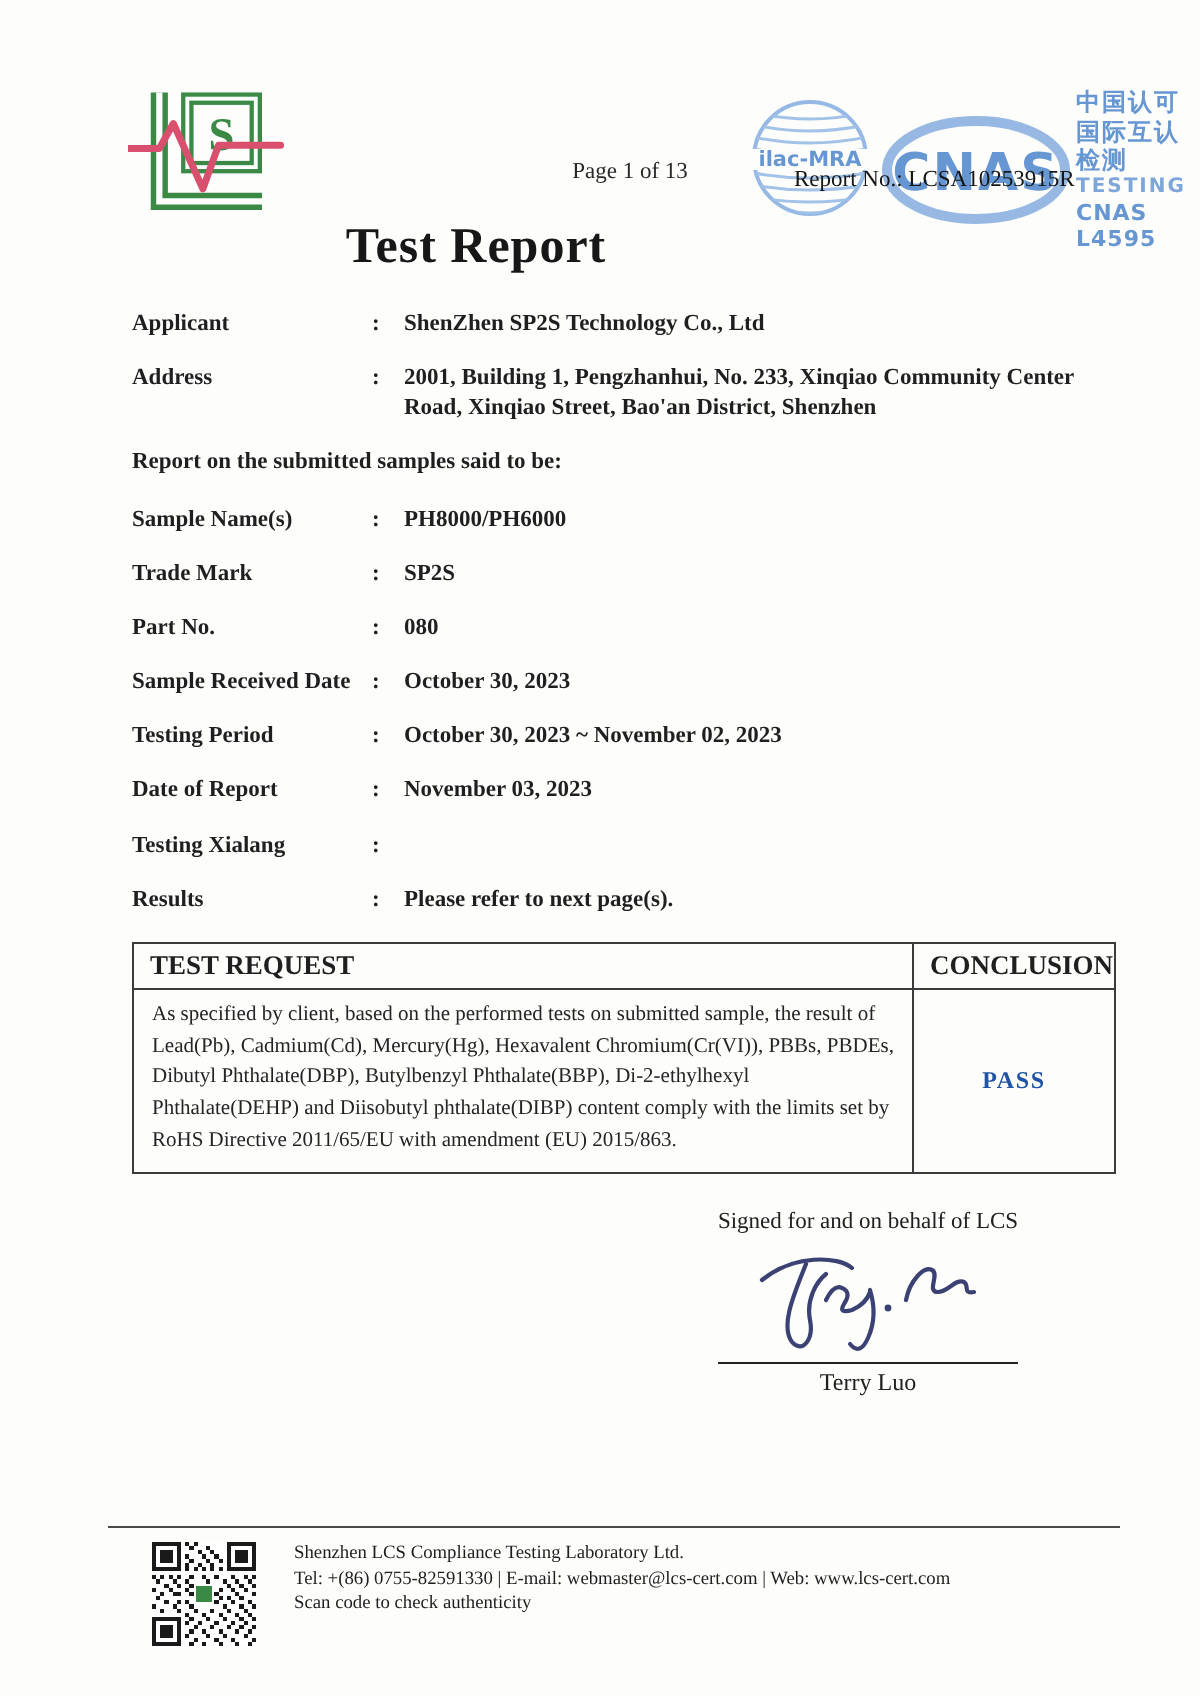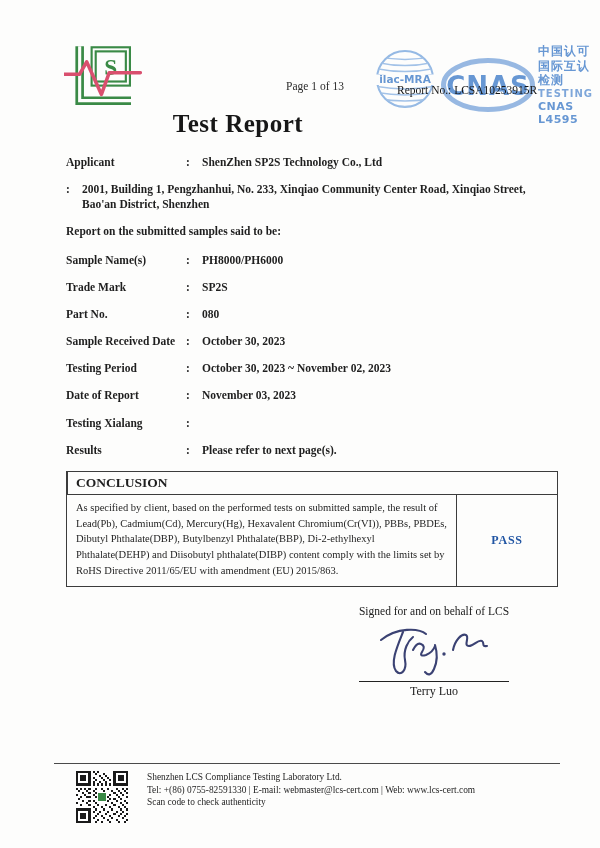--- a/index.html
+++ b/index.html
@@ -109,20 +109,21 @@
   <div class="title">Test Report</div>
 
   <div class="content">
 
     <div class="field">
       <span class="f-label">Applicant</span>
       <span class="f-colon">:</span>
       <span class="f-value">ShenZhen SP2S Technology Co., Ltd</span>
     </div>
     <div class="field">
+      <span class="f-label">Address</span>
       <span class="f-colon">:</span>
       <span class="f-value">2001, Building 1, Pengzhanhui, No. 233, Xinqiao Community Center Road, Xinqiao Street, Bao'an District, Shenzhen</span>
     </div>
 
     <div class="note">Report on the submitted samples said to be:</div>
 
     <div class="field">
       <span class="f-label">Sample Name(s)</span>
       <span class="f-colon">:</span>
       <span class="f-value">PH8000/PH6000</span>
@@ -157,20 +158,21 @@
       <span class="f-colon">:</span>
     </div>
     <div class="field">
       <span class="f-label">Results</span>
       <span class="f-colon">:</span>
       <span class="f-value">Please refer to next page(s).</span>
     </div>
 
     <div class="tbl">
       <div class="tr head">
+        <div class="td-req">TEST REQUEST</div>
         <div class="td-con">CONCLUSION</div>
       </div>
       <div class="tr body">
         <div class="td-req">As specified by client, based on the performed tests on submitted sample, the result of Lead(Pb), Cadmium(Cd), Mercury(Hg), Hexavalent Chromium(Cr(VI)), PBBs, PBDEs, Dibutyl Phthalate(DBP), Butylbenzyl Phthalate(BBP), Di-2-ethylhexyl Phthalate(DEHP) and Diisobutyl phthalate(DIBP) content comply with the limits set by RoHS Directive 2011/65/EU with amendment (EU) 2015/863.</div>
         <div class="td-con">
           <span class="pass">PASS</span>
         </div>
       </div>
     </div>
 

